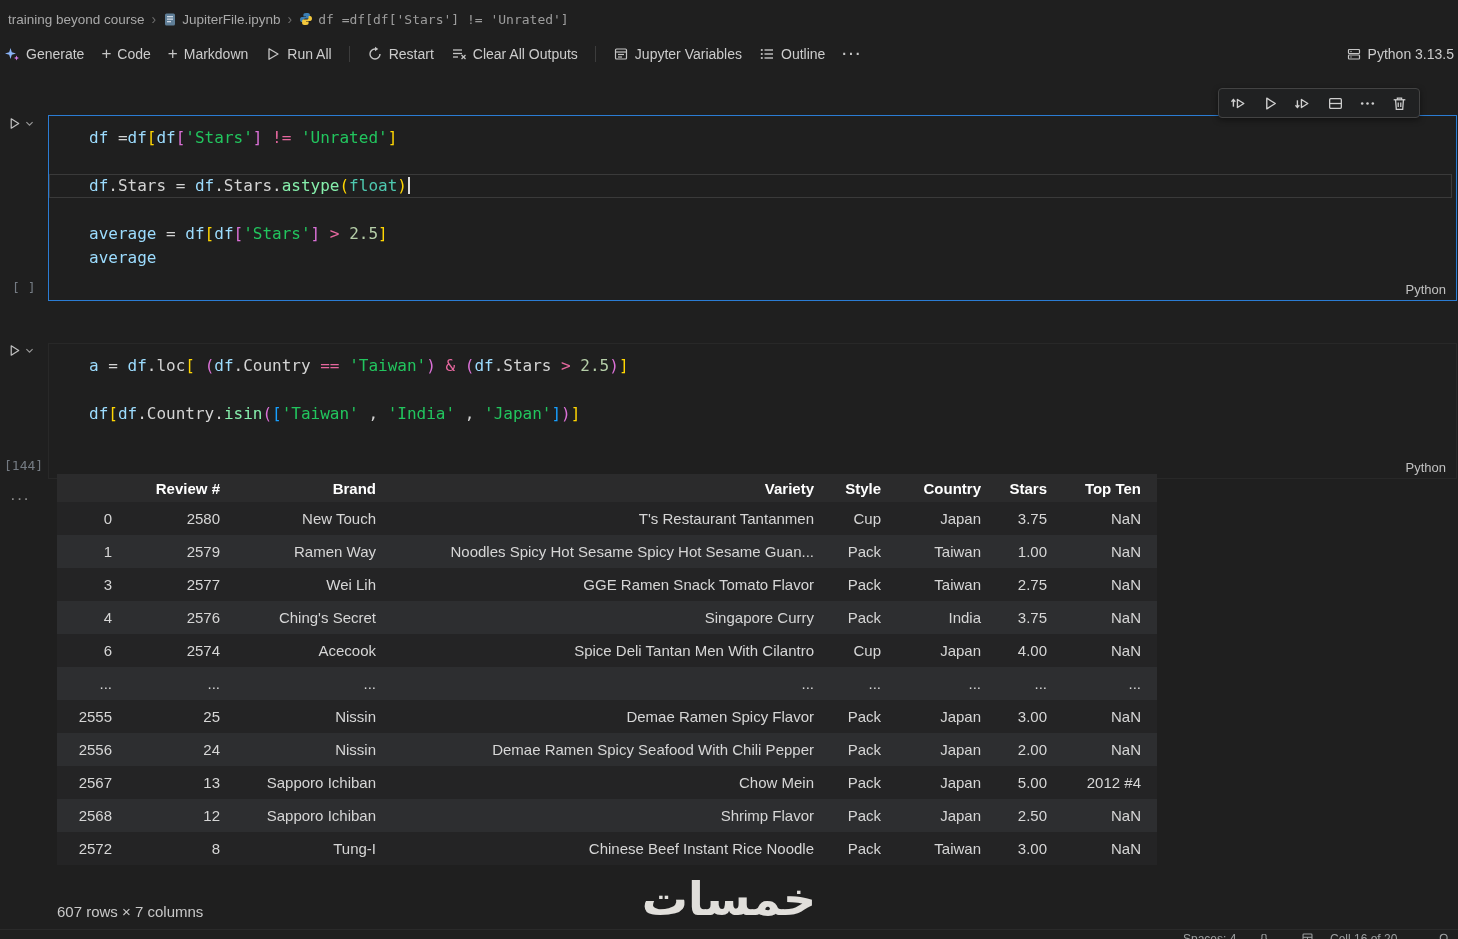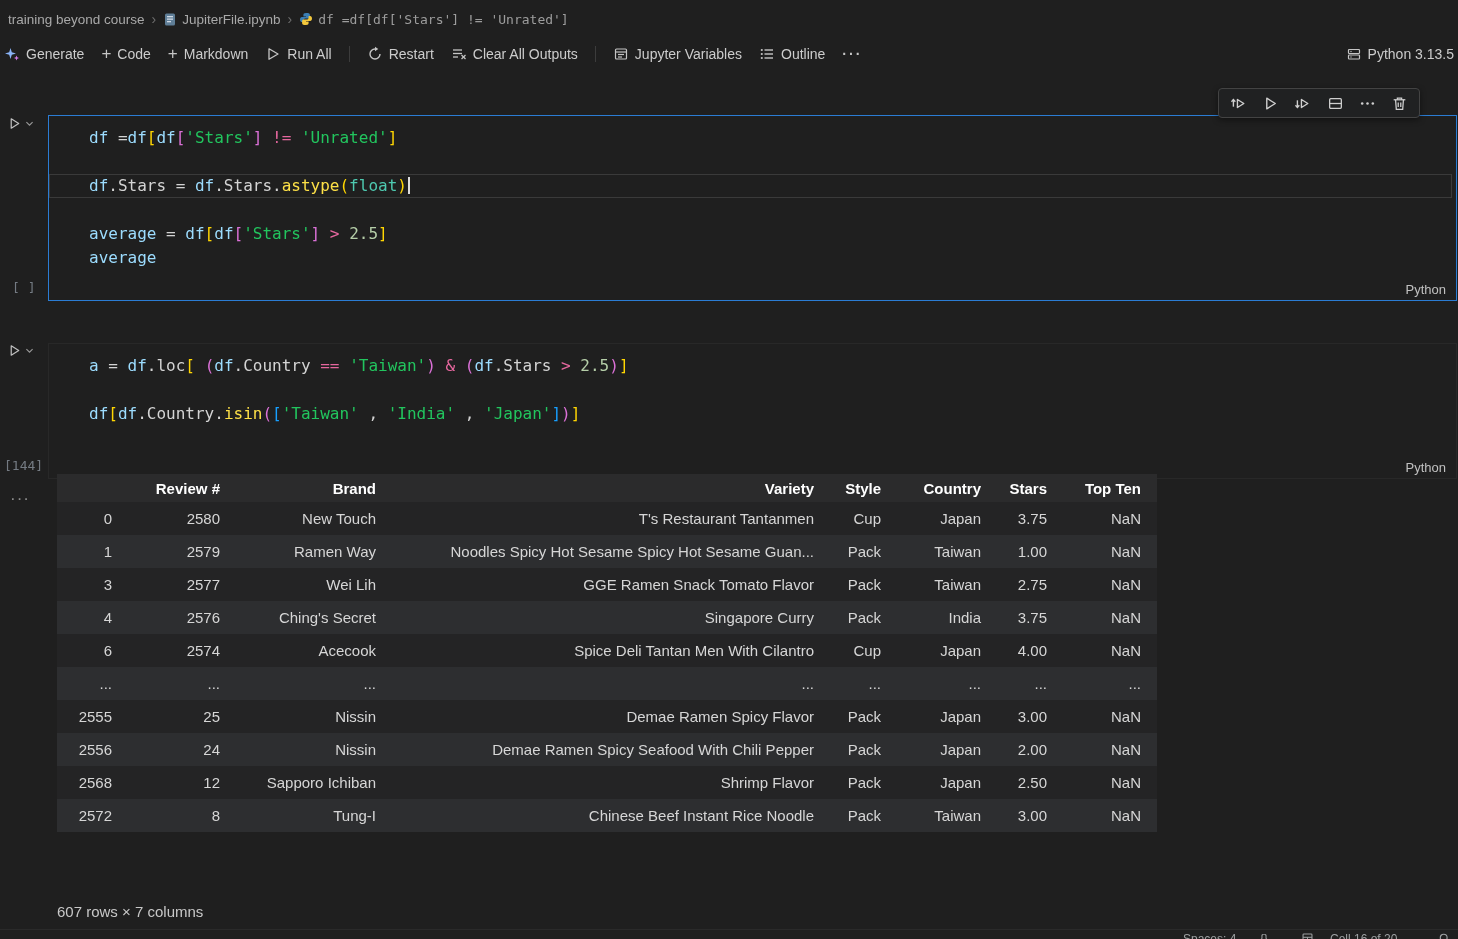--- a/index.html
+++ b/index.html
@@ -31,21 +31,21 @@
   
   .cell{position:absolute;left:48px;width:1409px;box-sizing:border-box;background:#1f1f1f;}
   .cell-1{top:115px;height:186px;border:1px solid #2b7cd3;}
   .cell-2{top:343px;height:136px;border:1px solid rgba(255,255,255,0.045);}
   .code{position:absolute;inset:10px 4px 26px 0;font-family:"DejaVu Sans Mono",monospace;font-size:16px;line-height:24px;}
   .code-line{height:24px;padding-left:40px;white-space:pre;}
   .code-line.current{outline:1px solid #3a3a3a;outline-offset:-1px;}
   .cursor{display:inline-block;width:2px;height:17px;background:#dcdcdc;vertical-align:-3px;margin-left:1px;}
   .lang-label{position:absolute;right:10px;bottom:3px;font-size:13px;color:#c0c0c0;}
   .tk-v{color:#9CDCFE}.tk-p{color:#d4d4d4}.tk-s{color:#22c55e}.tk-n{color:#B5CEA8}
-  .tk-o{color:#e5679e}.tk-f{color:#fde047}.tk-t{color:#4EC9B0}
+  .tk-o{color:#e5679e}.tk-f{color:#86efac}.tk-t{color:#4EC9B0}
   .tk-b1{color:#ffd602}.tk-b2{color:#da70d6}.tk-b3{color:#179fff}
 
   
   .gutter-run{position:absolute;left:7px;display:flex;align-items:center;gap:2px;cursor:pointer;}
   .run-1{top:116px;} .run-2{top:343px;}
   .exec-count{position:absolute;font-family:"DejaVu Sans Mono",monospace;font-size:13px;color:#747b83;}
   .exec-1{left:12px;top:280px;} .exec-2{left:4px;top:458px;}
   .out-dots{position:absolute;left:10px;top:489px;color:#8d8d8d;font-size:17px;letter-spacing:1px;cursor:pointer;}
 
   
@@ -367,20 +367,30 @@
             <td class="c0">2556</td>
             <td class="c1">24</td>
             <td class="c2">Nissin</td>
             <td class="c3">Demae Ramen Spicy Seafood With Chili Pepper</td>
             <td class="c4">Pack</td>
             <td class="c5">Japan</td>
             <td class="c6">2.00</td>
             <td class="c7">NaN</td>
           </tr>
           <tr>
+            <td class="c0">2567</td>
+            <td class="c1">13</td>
+            <td class="c2">Sapporo Ichiban</td>
+            <td class="c3">Chow Mein</td>
+            <td class="c4">Pack</td>
+            <td class="c5">Japan</td>
+            <td class="c6">5.00</td>
+            <td class="c7">2012 #4</td>
+          </tr>
+          <tr>
             <td class="c0">2568</td>
             <td class="c1">12</td>
             <td class="c2">Sapporo Ichiban</td>
             <td class="c3">Shrimp Flavor</td>
             <td class="c4">Pack</td>
             <td class="c5">Japan</td>
             <td class="c6">2.50</td>
             <td class="c7">NaN</td>
           </tr>
           <tr>
@@ -391,20 +401,21 @@
             <td class="c4">Pack</td>
             <td class="c5">Taiwan</td>
             <td class="c6">3.00</td>
             <td class="c7">NaN</td>
           </tr>
         </tbody>
     </table>
   </div>
   <div class="df-summary">607 rows × 7 columns</div>
 
+  <div class="watermark">خمسات</div>
 
   <div class="statusbar">
     <span class="sb-item" style="left:1183px">Spaces: 4</span>
     <span class="sb-item" style="left:1260px">{}</span>
     <span class="sb-item" style="left:1301px">
       <svg width="13" height="13" viewBox="0 0 16 16" stroke="#9da0a2" stroke-width="1.3" fill="none">
           <rect x="2.5" y="2.5" width="11" height="11" rx="1"></rect>
           <path d="M2.5 6.5 H13.5"></path>
           <path d="M8 6.5 V13.5"></path>
         </svg>

